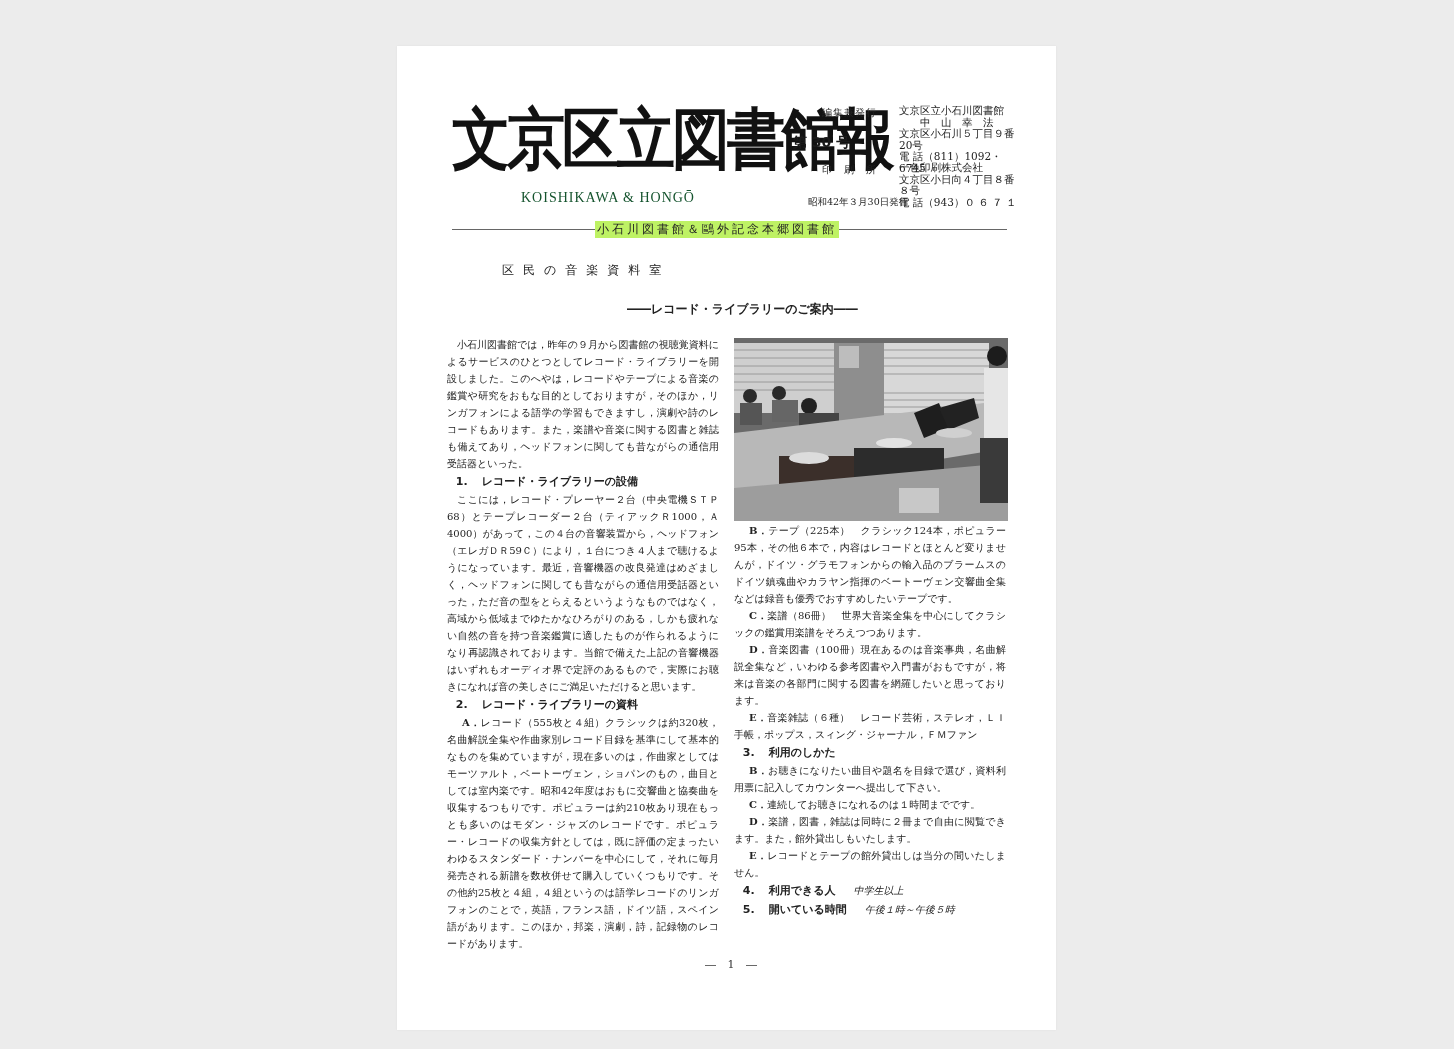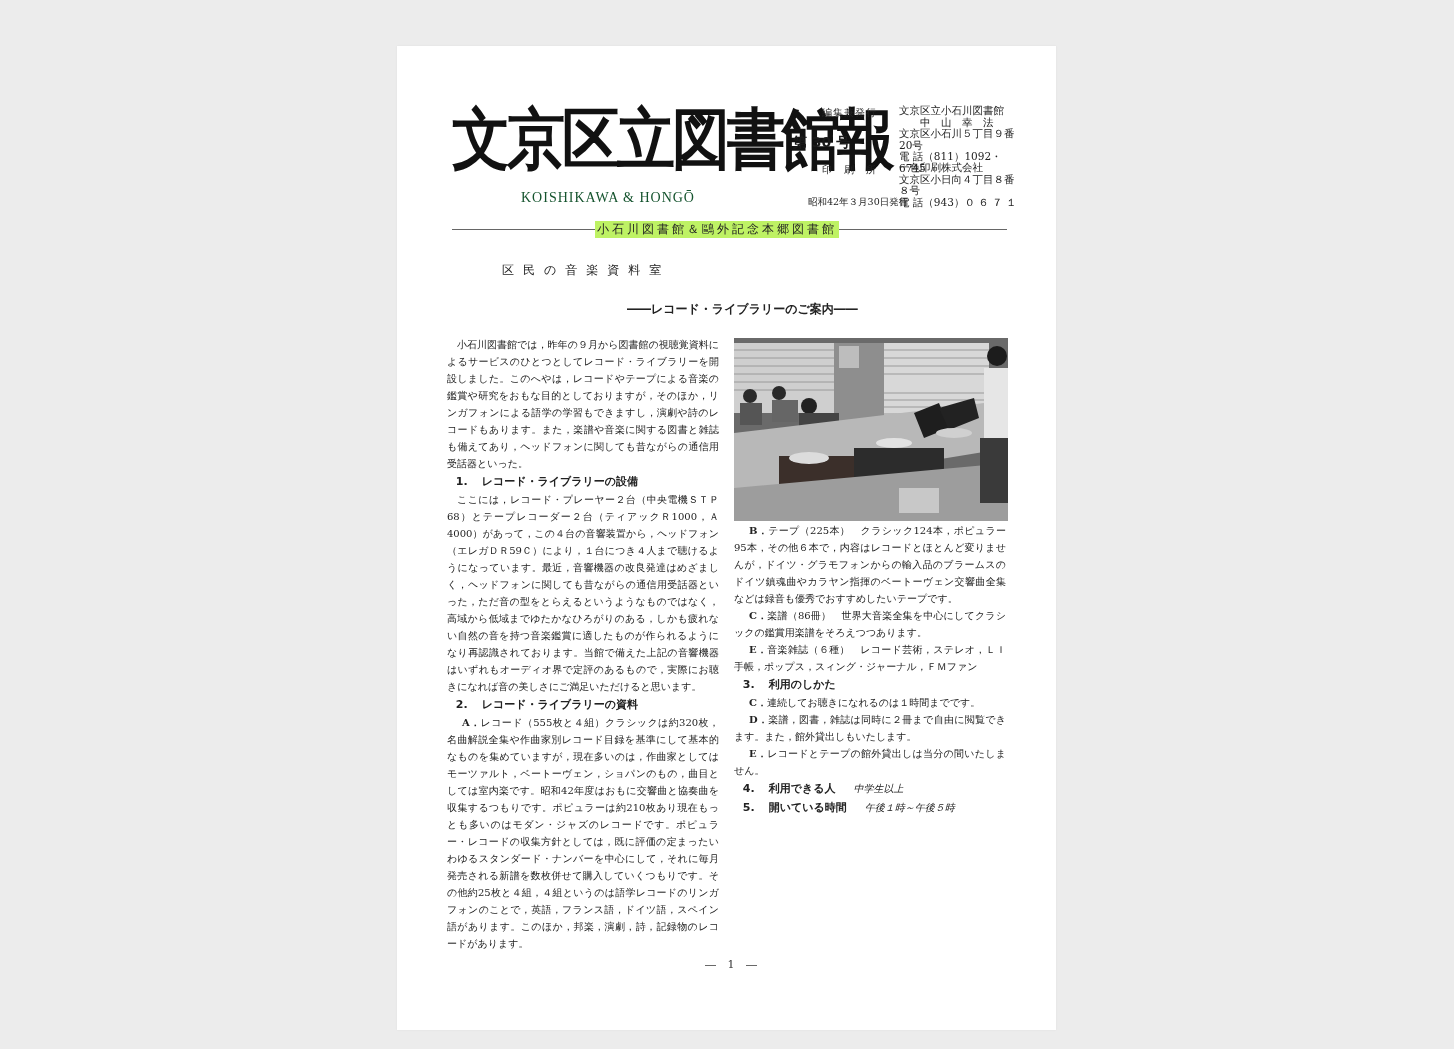--- a/index.html
+++ b/index.html
@@ -204,25 +204,27 @@
 
       <circle cx="263" cy="18" r="10" fill="#1c1c1c"></circle>
       <rect x="250" y="30" width="24" height="70" fill="#e6e6e6"></rect>
       <rect x="246" y="100" width="28" height="65" fill="#3a3a3a"></rect>
     </svg>
   </div>
 
   <div class="abs col right-col">
     <p class="item"><span class="lead">B．</span><span>テープ（225本）　クラシック124本，ポピュラー95本，その他６本で，内容はレコードとほとんど変りませんが，ドイツ・グラモフォンからの輸入品のブラームスのドイツ鎮魂曲やカラヤン指揮のベートーヴェン交響曲全集などは録音も優秀でおすすめしたいテープです。</span></p>
     <p class="item"><span class="lead">C．</span><span>楽譜（86冊）　世界大音楽全集を中心にしてクラシックの鑑賞用楽譜をそろえつつあります。</span></p>
+    <p class="item"><span class="lead">D．</span><span>音楽図書（100冊）現在あるのは音楽事典，名曲解説全集など，いわゆる参考図書や入門書がおもですが，将来は音楽の各部門に関する図書を網羅したいと思っております。</span></p>
     <p class="item"><span class="lead">E．</span><span>音楽雑誌（６種）　レコード芸術，ステレオ，ＬＩ手帳，ポップス，スィング・ジャーナル，ＦＭファン</span></p>
 
     <div class="sec">
       <span class="num">3.</span><span>利用のしかた</span>
     </div>
+    <p class="item"><span class="lead">B．</span><span>お聴きになりたい曲目や題名を目録で選び，資料利用票に記入してカウンターへ提出して下さい。</span></p>
     <p class="item"><span class="lead">C．</span><span>連続してお聴きになれるのは１時間までです。</span></p>
     <p class="item"><span class="lead">D．</span><span>楽譜，図書，雑誌は同時に２冊まで自由に閲覧できます。また，館外貸出しもいたします。</span></p>
     <p class="item"><span class="lead">E．</span><span>レコードとテープの館外貸出しは当分の間いたしません。</span></p>
 
     <div class="sec">
       <span class="num">4.</span><span>利用できる人</span><span class="extra">中学生以上</span>
     </div>
     <div class="sec">
       <span class="num">5.</span><span>開いている時間</span><span class="extra">午後１時～午後５時</span>
     </div>

